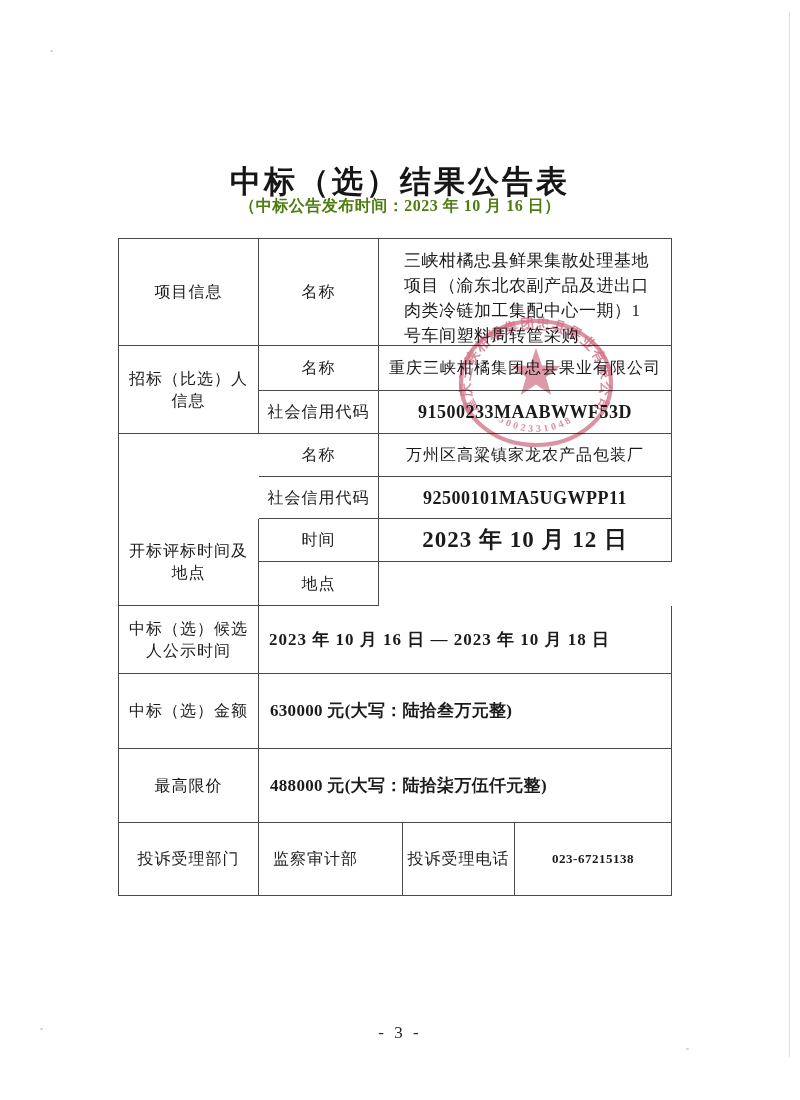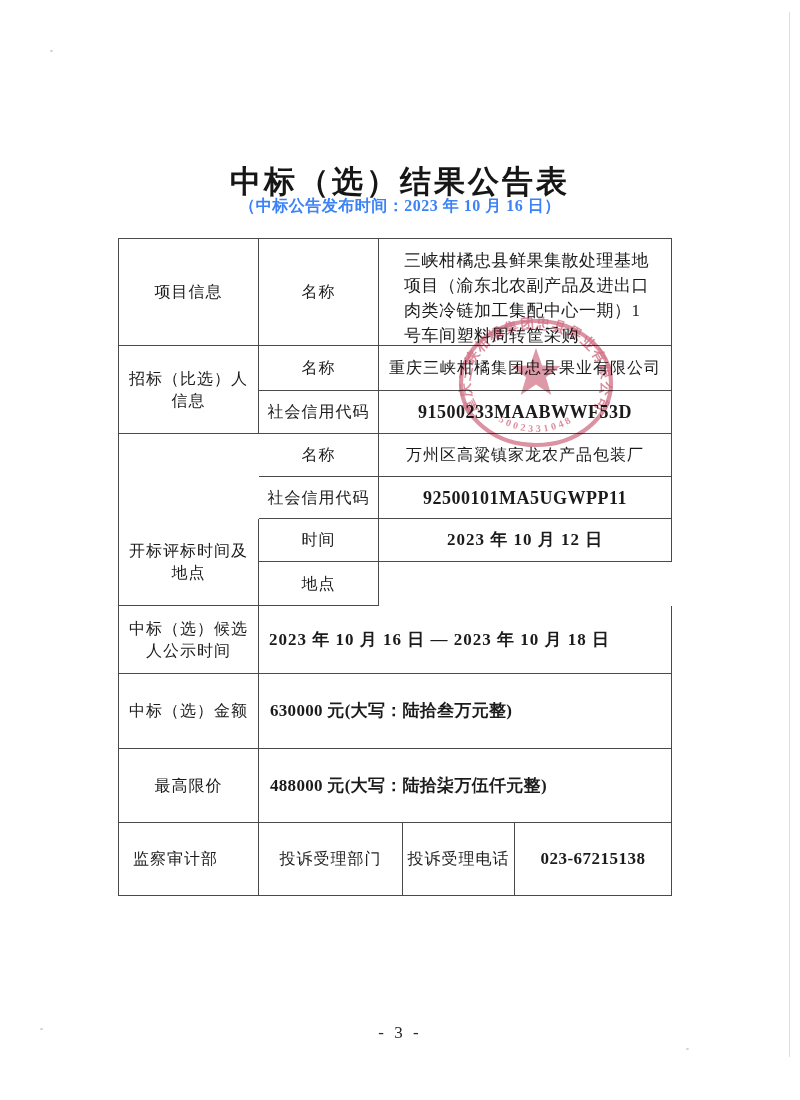--- a/index.html
+++ b/index.html
@@ -18,21 +18,21 @@
   .speck{position:absolute;width:3px;height:2px;background:#cfcfcf;border-radius:50%;}
 
   .doc-title{
     position:absolute;top:129px;left:0;width:100%;
     text-align:center;font-size:31px;font-weight:700;
     letter-spacing:3px;color:#161616;margin-top:32px;
   }
   .doc-subtitle{
     position:absolute;top:196px;left:0;width:100%;
     text-align:center;font-size:16px;font-weight:700;
-    letter-spacing:0.5px;color:#3b82f6;
+    letter-spacing:0.5px;color:#4d7c0f;
   }
 
   .tbl{
     position:absolute;left:118px;top:238px;width:554px;
     display:grid;
     grid-template-columns:140px 120px 293px;
     grid-template-rows:107px 45px 43px 43px 42px 43px 44px 68px 75px 74px 73px;
     border-top:1px solid #4a4a4a;
     border-left:1px solid #4a4a4a;
     box-sizing:border-box;
@@ -51,21 +51,21 @@
     font-family:Liberation Serif, serif;
   }
   .cell.left{justify-content:flex-start;text-align:left;}
   .project-value{
     align-items:flex-start;justify-content:flex-start;text-align:left;
     padding:9px 6px 0 25px;
     font-size:17px;line-height:25px;letter-spacing:0.5px;
   }
   .num{font-weight:600;letter-spacing:0.5px;}
   .code-value{font-size:18px;font-weight:600;letter-spacing:0.5px;}
-  .date-value{font-size:17px;font-weight:600;}
+  .date-value{font-size:23px;font-weight:600;}
   .amount-value{font-size:17px;padding-left:11px;font-weight:600;letter-spacing:0.3px;}
   .span-value{grid-column:2 / 4;}
   .address-value{font-size:16px;line-height:23px;}
   .publicity-value{font-size:17px;font-weight:600;padding-left:10px;}
 
   .lastrow{
     grid-column:1 / 4;grid-row:11;
     display:grid;
     grid-template-columns:140px 144px 112px 157px;
     grid-template-rows:73px;
@@ -122,24 +122,24 @@
 人公示时间</div>
     <div class="cell left publicity-value span-value" style="grid-row:8;">2023 年 10 月 16 日 —  2023 年 10 月 18 日</div>
 
     <div class="cell" style="grid-row:9;grid-column:1;">中标（选）金额</div>
     <div class="cell left amount-value span-value" style="grid-row:9;">630000 元(大写：陆拾叁万元整)</div>
 
     <div class="cell" style="grid-row:10;grid-column:1;">最高限价</div>
     <div class="cell left amount-value span-value" style="grid-row:10;">488000 元(大写：陆拾柒万伍仟元整)</div>
 
     <div class="lastrow">
+      <div class="cell">投诉受理部门</div>
       <div class="cell left" style="padding-left:14px;">监察审计部</div>
-      <div class="cell">投诉受理部门</div>
       <div class="cell">投诉受理电话</div>
-      <div class="cell num" style="font-size:17px;">023-67215138</div>
+      <div class="cell num" style="font-size:13px;">023-67215138</div>
     </div>
   </div>
 
   <div class="stamp">
     <svg viewBox="-81 -79 162 158" xmlns="http://www.w3.org/2000/svg">
       <ellipse cx="0" cy="0" rx="75" ry="62" fill="none" stroke="#c6536b" stroke-width="4.2" stroke-opacity="0.78"></ellipse>
       <polygon points="0,-26 6.1,-8.4 24.7,-8 9.9,3.2 15.3,21 0,10.4 -15.3,21 -9.9,3.2 -24.7,-8 -6.1,-8.4" transform="translate(0,-9)" fill="#c6536b" fill-opacity="0.72"></polygon>
       <defs>
         <path id="rimTextPath" d="M -58 26.3 A 66 55 0 1 1 58 26.3" fill="none"></path>
         <path id="serialPath" d="M -44 33.3 A 60 49 0 0 0 44 33.3" fill="none"></path>

